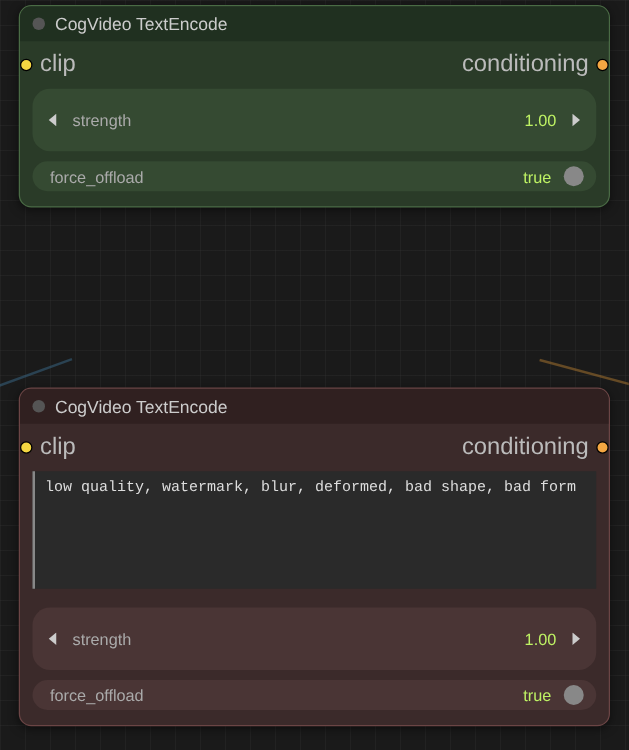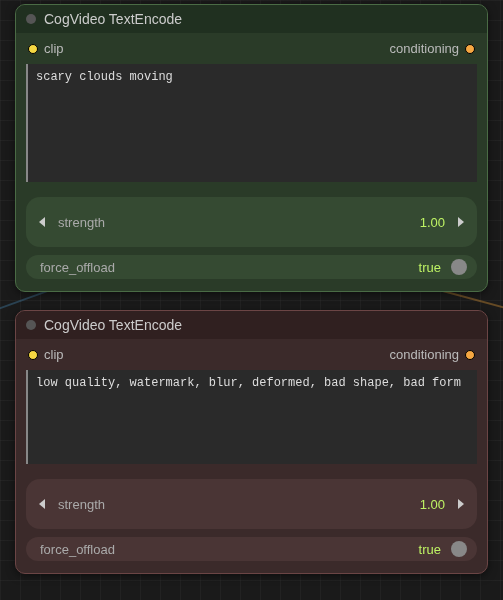--- a/index.html
+++ b/index.html
@@ -49,22 +49,22 @@
   .title-dot {
     width: 10px; height: 10px;
     border-radius: 50%;
     background: #555;
     margin-right: 8px;
   }
   .ioports {
     display: flex;
     justify-content: space-between;
     align-items: center;
-    padding: 8px 12px;
-    font-size: 13px;
+    padding: 8px 0;
+    font-size: 19px;
   }
   .port {
     display: flex;
     align-items: center;
     gap: 6px;
     cursor: pointer;
   }
   .port-dot {
     width: 10px; height: 10px;
     border-radius: 50%;
@@ -142,23 +142,20 @@
   <div class="ioports">
     <div class="port">
       <span class="port-dot dot-yellow"></span>
       <span>clip</span>
     </div>
     <div class="port">
       <span>conditioning</span>
       <span class="port-dot dot-orange"></span>
     </div>
   </div>
-  <div class="textarea-wrap">
-    <textarea style="">scary clouds moving</textarea>
-  </div>
   <div class="param-row">
     <div class="param-left">
       <span class="arrow-btn">
         <svg viewBox="0 0 10 10">
             <polygon points="7,0 7,10 1,5"></polygon>
           </svg>
       </span>
       <span class="param-label">strength</span>
     </div>
     <div class="param-right">

